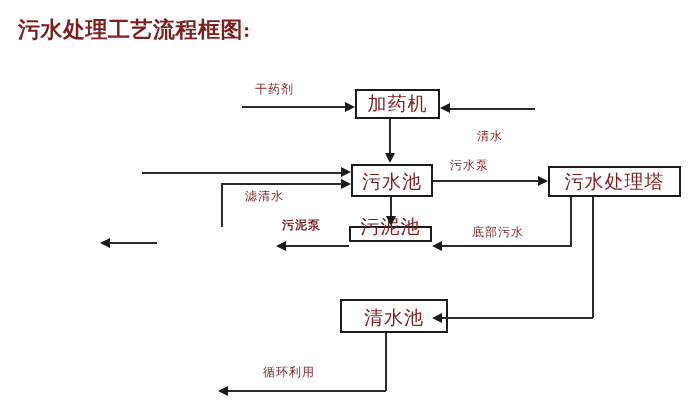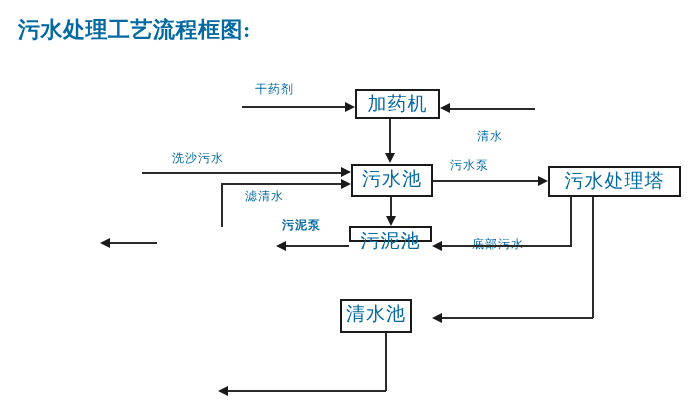--- a/index.html
+++ b/index.html
@@ -3,38 +3,38 @@
 <meta charset="utf-8">
 <style>
   * { margin: 0; padding: 0; box-sizing: border-box; }
   html, body { background: #ffffff; }
   .canvas {
     position: relative;
     width: 700px;
     height: 420px;
     background: #ffffff;
     font-family: "Liberation Serif", "DejaVu Serif", serif;
-    color: #0369a1;
+    color: #7f1d1d;
     overflow: hidden;
   }
   .title {
     position: absolute;
     left: 18px;
     top: 15px;
     font-size: 22px;
     font-weight: bold;
     letter-spacing: 0.5px;
     white-space: nowrap;
   }
   .node {
     position: absolute;
     border: 2px solid #1a1a1a;
     background: #ffffff;
     display: flex;
-    align-items: flex-start;
+    align-items: flex-end;
     justify-content: center;
     font-size: 19px;
     letter-spacing: 1px;
     white-space: nowrap;
   }
   .flow-label {
     position: absolute;
     font-size: 12px;
     letter-spacing: 1px;
     line-height: 1;
@@ -71,64 +71,64 @@
   </div>
   <div class="node" style="left:351px; top:164px; width:82px;  height:33px;">
     <span>污水池</span>
   </div>
   <div class="node" style="left:548px; top:166px; width:133px; height:31px;">
     <span>污水处理塔</span>
   </div>
   <div class="node" style="left:349px; top:226px; width:83px;  height:16px;">
     <span>污泥池</span>
   </div>
-  <div class="node" style="left:340px; top:299px; width:72px;  height:34px;">
+  <div class="node" style="left:340px; top:299px; width:108px;  height:34px;">
     <span>清水池</span>
   </div>
 
   <div class="flow-label" style="left:255px; top:83px;">干药剂</div>
   <div class="hline" style="left:242px; top:106px; width:103px;"></div>
   <div class="arrow right" style="left:345px; top:102px;"></div>
 
   <div class="flow-label" style="left:477px; top:85px;margin-top:45px;">清水</div>
   <div class="hline" style="left:450px; top:108px; width:85px;"></div>
   <div class="arrow left" style="left:440px; top:103px;"></div>
 
   <div class="vline" style="left:389px; top:119px; height:34px;"></div>
   <div class="arrow down" style="left:385px; top:153px;"></div>
 
-  <div class="flow-label" style="left:172px; top:152px;">洗沙污水</div>
   <div class="hline" style="left:142px; top:172px; width:199px;"></div>
   <div class="arrow right" style="left:341px; top:167px;"></div>
 
   <div class="flow-label" style="left:245px; top:190px;">滤清水</div>
   <div class="vline" style="left:221px; top:184px; height:43px;"></div>
   <div class="hline" style="left:221px; top:183px; width:120px;"></div>
   <div class="arrow right" style="left:341px; top:179px;"></div>
 
   <div class="flow-label" style="left:450px; top:159px;">污水泵</div>
   <div class="hline" style="left:433px; top:180px; width:105px;"></div>
   <div class="arrow right" style="left:538px; top:176px;"></div>
 
   <div class="vline" style="left:390px; top:197px; height:19px;"></div>
   <div class="arrow down" style="left:386px; top:216px;"></div>
 
-  <div class="flow-label" style="left:472px; top:238px;">底部污水</div>
+  <div class="flow-label" style="left:472px; top:226px;">底部污水</div>
   <div class="vline" style="left:570px; top:197px; height:49px;"></div>
   <div class="hline" style="left:442px; top:245px; width:130px;"></div>
   <div class="arrow left" style="left:432px; top:241px;"></div>
 
   <div class="flow-label" style="left:282px; top:219px;font-weight:bold;">污泥泵</div>
   <div class="hline" style="left:286px; top:245px; width:63px;"></div>
   <div class="arrow left" style="left:276px; top:241px;"></div>
 
   <div class="hline" style="left:110px; top:242px; width:47px;"></div>
   <div class="arrow left" style="left:100px; top:238px;"></div>
 
   <div class="vline" style="left:592px; top:197px; height:121px;"></div>
   <div class="hline" style="left:442px; top:317px; width:151px;"></div>
   <div class="arrow left" style="left:432px; top:313px;"></div>
 
+  <div class="flow-label" style="left:263px; top:366px;">循环利用</div>
   <div class="vline" style="left:385px; top:333px; height:58px;"></div>
   <div class="hline" style="left:228px; top:390px; width:158px;"></div>
   <div class="arrow left" style="left:218px; top:386px;"></div>
 
 </div>
 
 </body></html>

